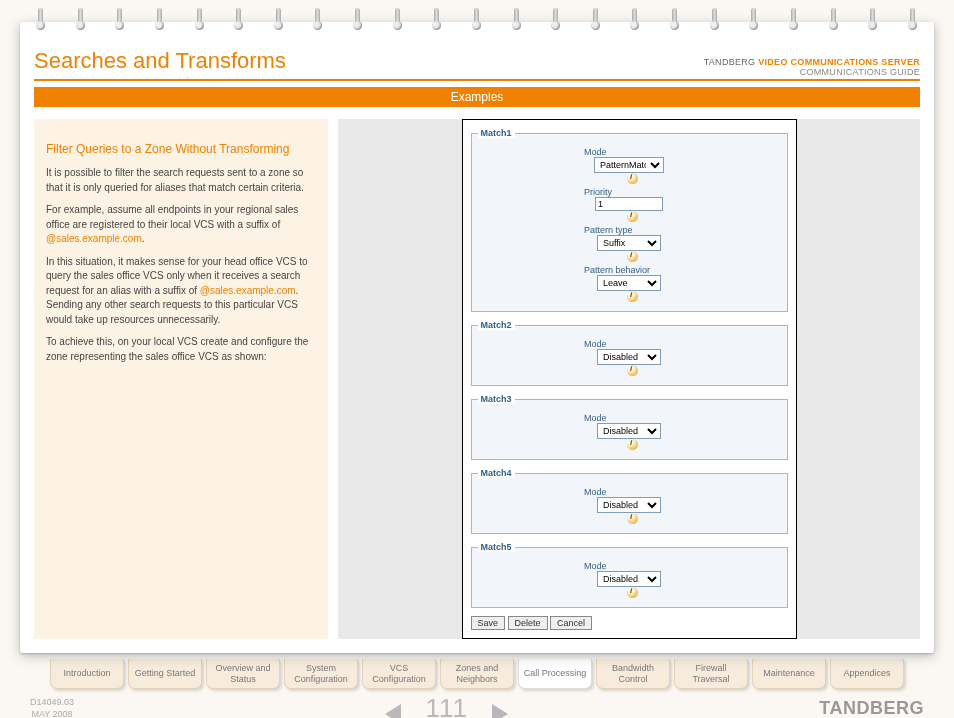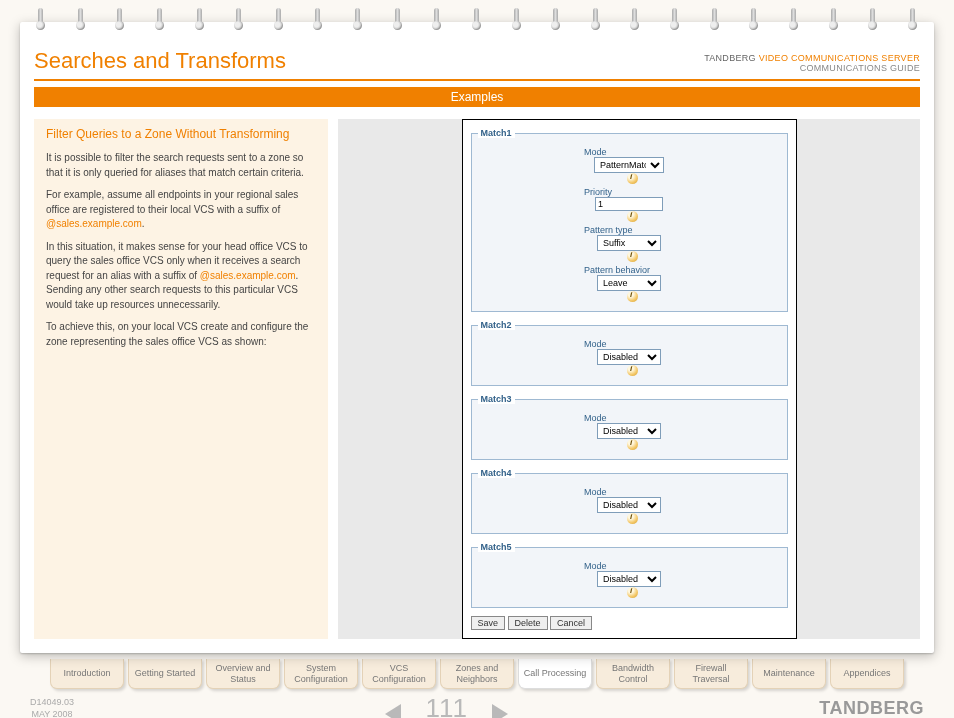--- a/index.html
+++ b/index.html
@@ -47,49 +47,49 @@
     background: #fff;
     border-radius: 2px;
     box-shadow: 0 3px 12px rgba(0,0,0,.25), 0 1px 2px rgba(0,0,0,.2);
     margin-top: -8px;
     padding: 26px 14px 14px 14px;
     min-height: 580px;
     position: relative;
     display: flex;
     flex-direction: column;
   }
-  .hdr-row { display: flex; justify-content: space-between; align-items: center; gap: 40px; }
+  .hdr-row { display: flex; justify-content: space-between; align-items: flex-end; gap: 40px; }
   .page-title {
     color: #F08000;
     font-size: 22px;
     font-weight: normal;
     margin: 0 0 3px 0;
   }
   .hdr-right { text-align: right; font-size: 9px; letter-spacing: .3px; color: #888; }
   .hdr-right .brand { color:#666; }
-  .hdr-right .prod { color:#F08000; font-weight: normal; }
+  .hdr-right .prod { color:#F08000; font-weight: bold; }
   .orange-rule { height: 2px; background:#F08000; margin: 2px 0 0 0; }
   .orange-bar {
     background: #F08000;
     color: #fff;
     text-align: center;
     font-size: 12px;
     padding: 3px 0;
     margin-top: 6px;
   }
   .content-row {
     display: flex;
     gap: 10px;
     margin-top: 12px;
     flex: 1;
   }
   .left-col {
     width: 294px;
     background: #fdf3e4;
-    padding: 7px 12px 20px 12px;
+    padding: 22px 12px 20px 12px;
     font-size: 10px;
     line-height: 1.45;
     color: #444;
   }
   .left-col .sect-title {
     color: #F08000;
     font-size: 12px;
     margin: 0 0 8px 0;
   }
   .left-col p { margin: 0 0 8px 0; }

